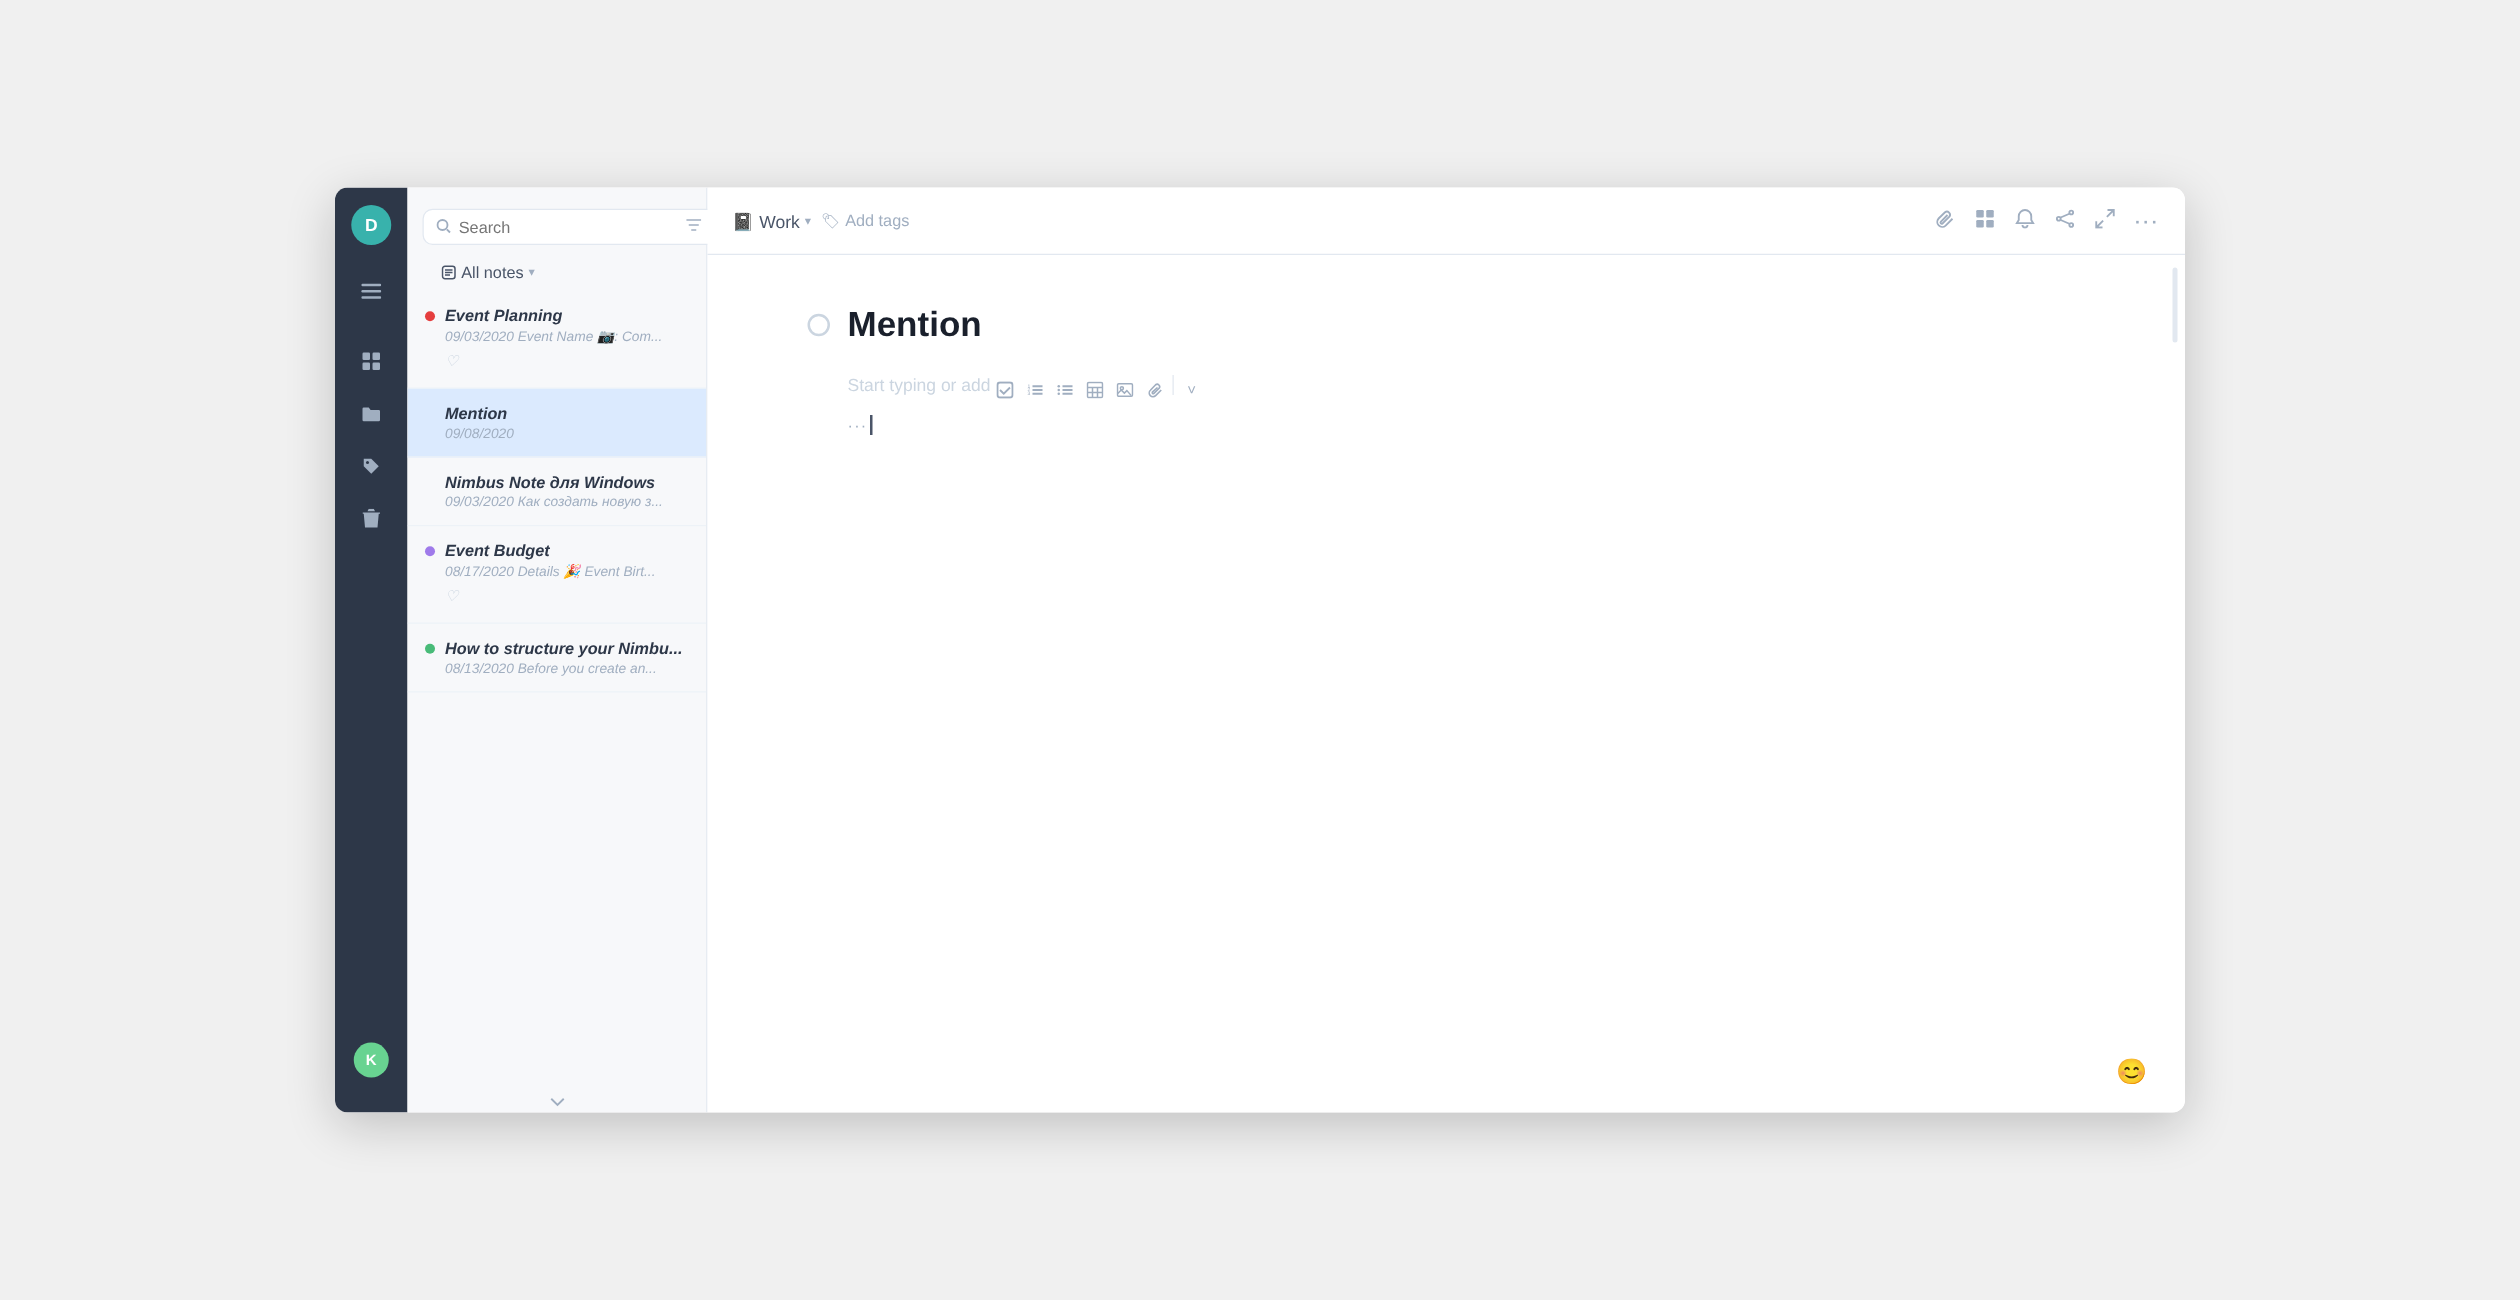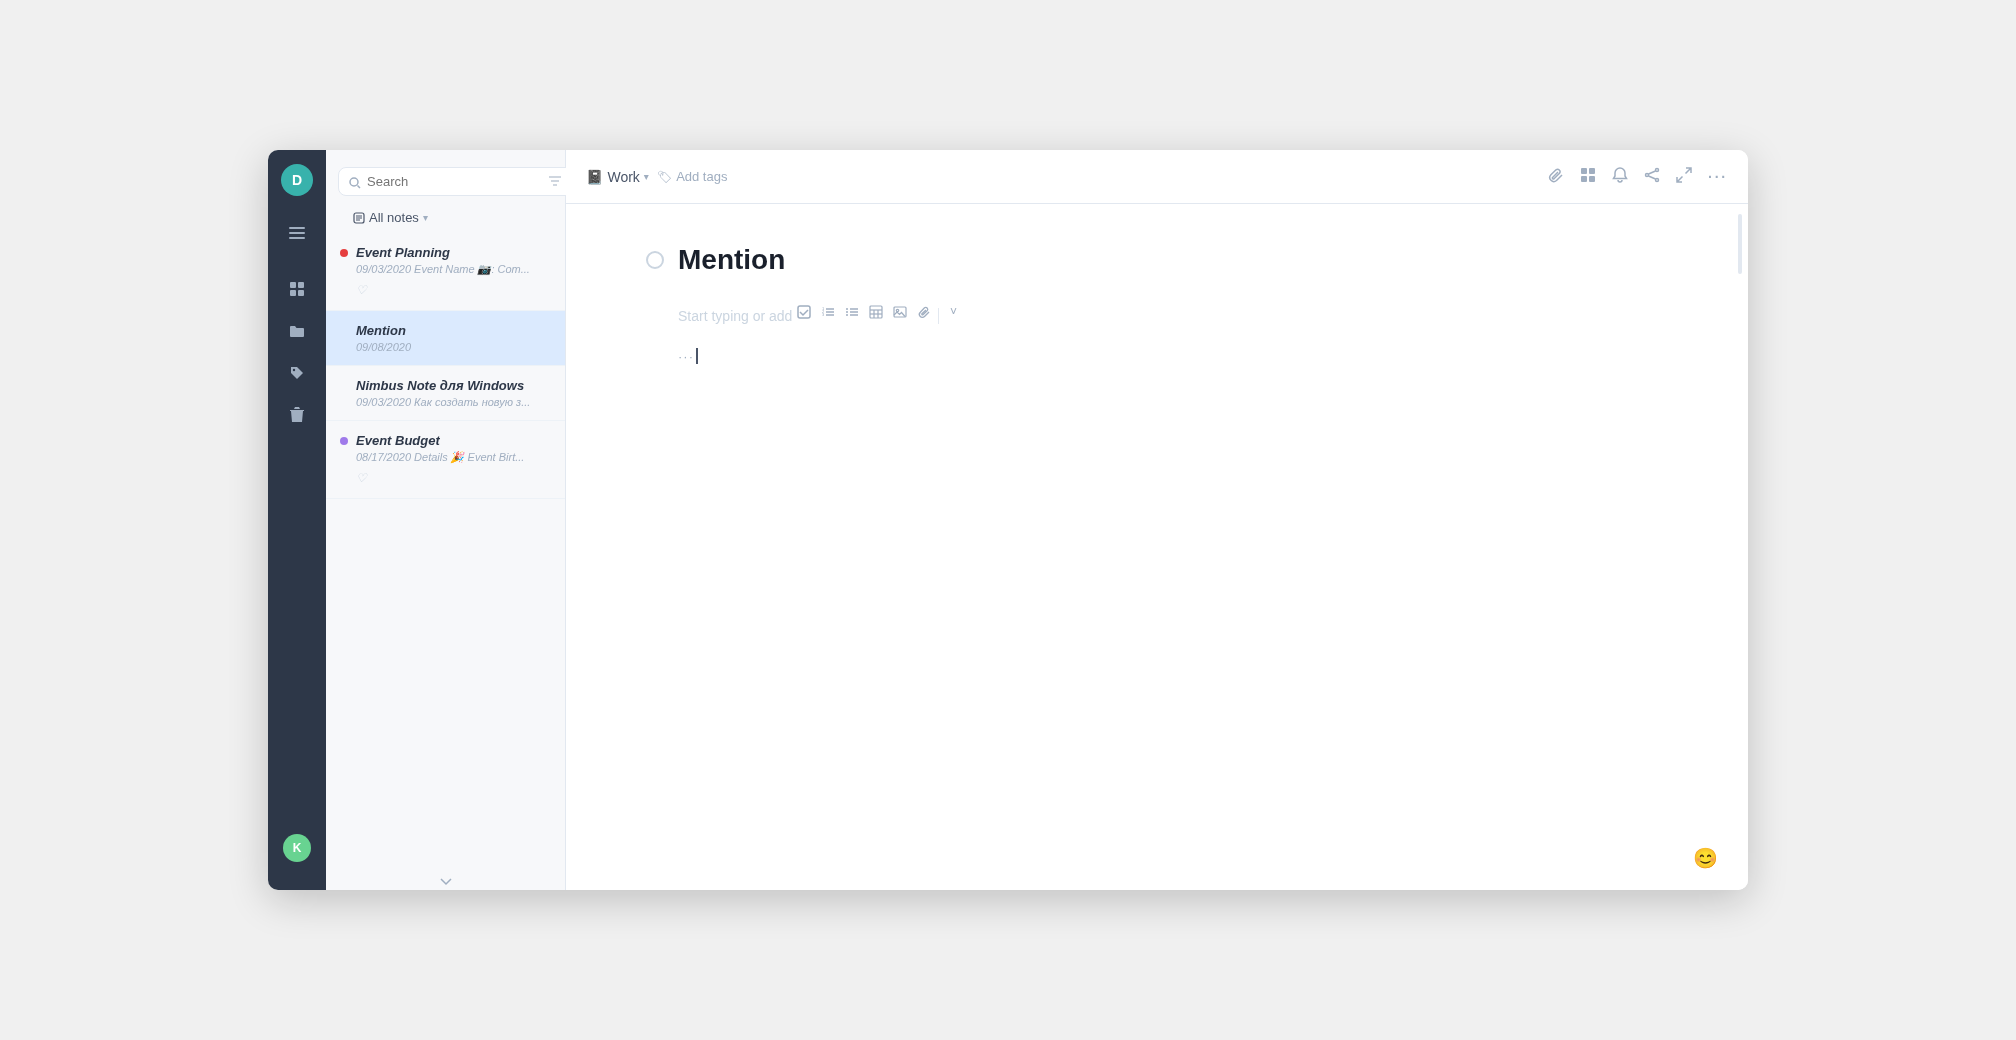--- a/index.html
+++ b/index.html
@@ -86,21 +86,21 @@
     .notes-header {
       padding: 16px 12px 10px;
       display: flex;
       align-items: center;
       gap: 8px;
     }
 
     .search-box {
       flex: 1;
       display: flex;
-      align-items: flex-end;
+      align-items: center;
       background: #ffffff;
       border: 1px solid #e2e8f0;
       border-radius: 8px;
       padding: 6px 10px;
       gap: 6px;
     }
 
     .search-box input {
       border: none;
       outline: none;
@@ -287,22 +287,22 @@
       width: 100%;
       font-family: inherit;
     }
 
     .editor-body {
       padding-left: 32px;
     }
 
     .editor-placeholder-row {
       display: flex;
-      align-items: flex-end;
-      margin-bottom: 24px;
+      align-items: flex-start;
+      margin-bottom: 8px;
     }
 
     .editor-placeholder {
       font-size: 14px;
       color: #cbd5e0;
     }
 
     .format-icon {
       width: 24px;
       height: 24px;
@@ -491,20 +491,28 @@
       <div class="note-meta">09/03/2020 Как создать новую з...</div>
 
     </div>
         <div class="note-item">
       <div class="note-item-header">
         <div class="note-dot" style="background:#9f7aea;"></div>
         <div class="note-title">Event Budget</div>
       </div>
       <div class="note-meta">08/17/2020 Details 🎉 Event Birt...</div>
       <div class="note-footer"><span class="heart-icon">♡</span></div>
+    </div>
+        <div class="note-item">
+      <div class="note-item-header">
+        <div class="note-dot" style="background:#48bb78;"></div>
+        <div class="note-title">How to structure your Nimbu...</div>
+      </div>
+      <div class="note-meta">08/13/2020 Before you create an...</div>
+
     </div>
       </div>
 
     <div class="note-list-scroll-btn">
       <svg width="12" height="8" viewBox="0 0 12 8" fill="#a0aec0">
         <path d="M1 1l5 5 5-5" stroke="#a0aec0" stroke-width="1.5" fill="none"></path>
       </svg>
     </div>
   </div>
 

